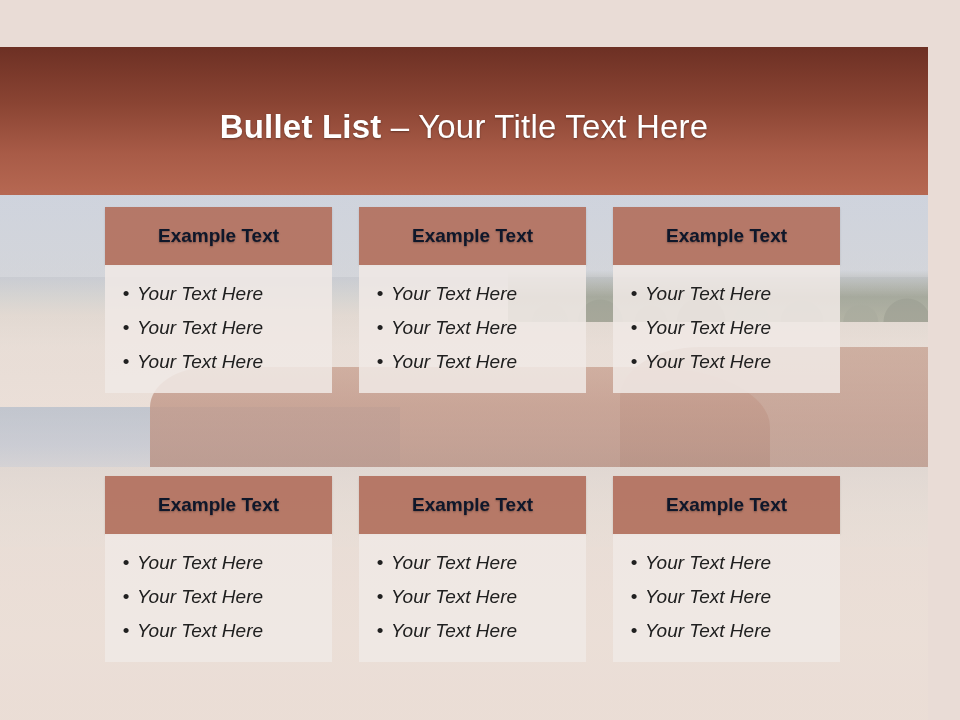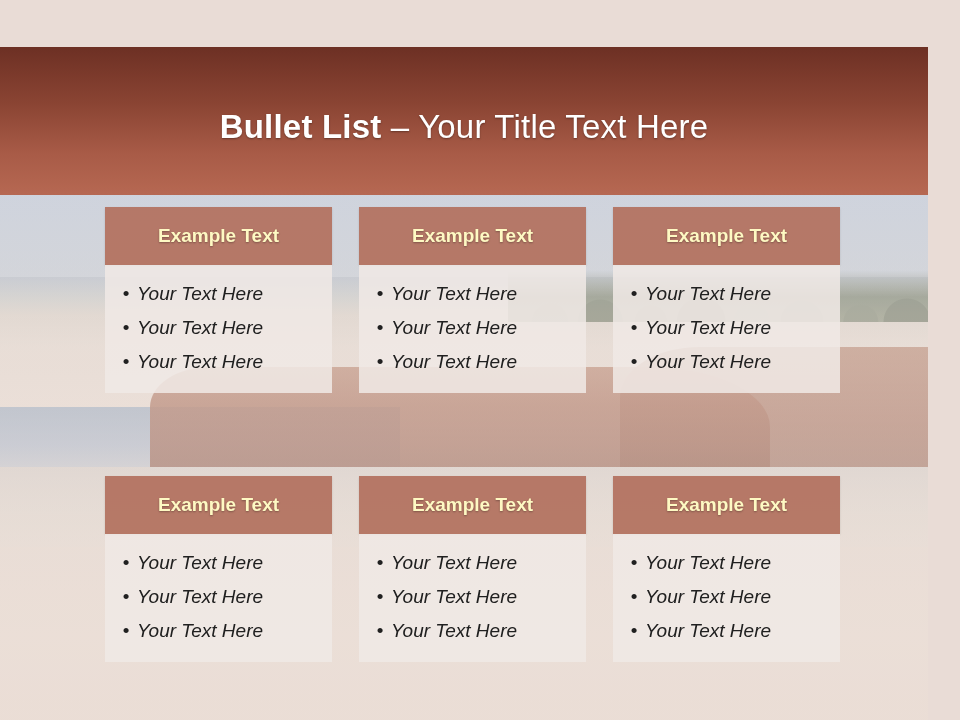--- a/index.html
+++ b/index.html
@@ -135,21 +135,21 @@
     height: 58px;
     background: rgba(178,112,93,.92);
     display: flex;
     align-items: center;
     justify-content: center;
     box-shadow: 0 1px 2px rgba(0,0,0,.12);
   }
   .card-head-text {
     font-size: 19px;
     font-weight: bold;
-    color: #fef9c3;
+    color: #0f172a;
     text-shadow: 0 1px 2px rgba(0,0,0,.3);
   }
   .card-body {
     background: rgba(240,233,229,.86);
     padding: 12px 10px 14px 10px;
   }
   .bullets {
     list-style: none;
     margin: 0;
     padding: 0;

